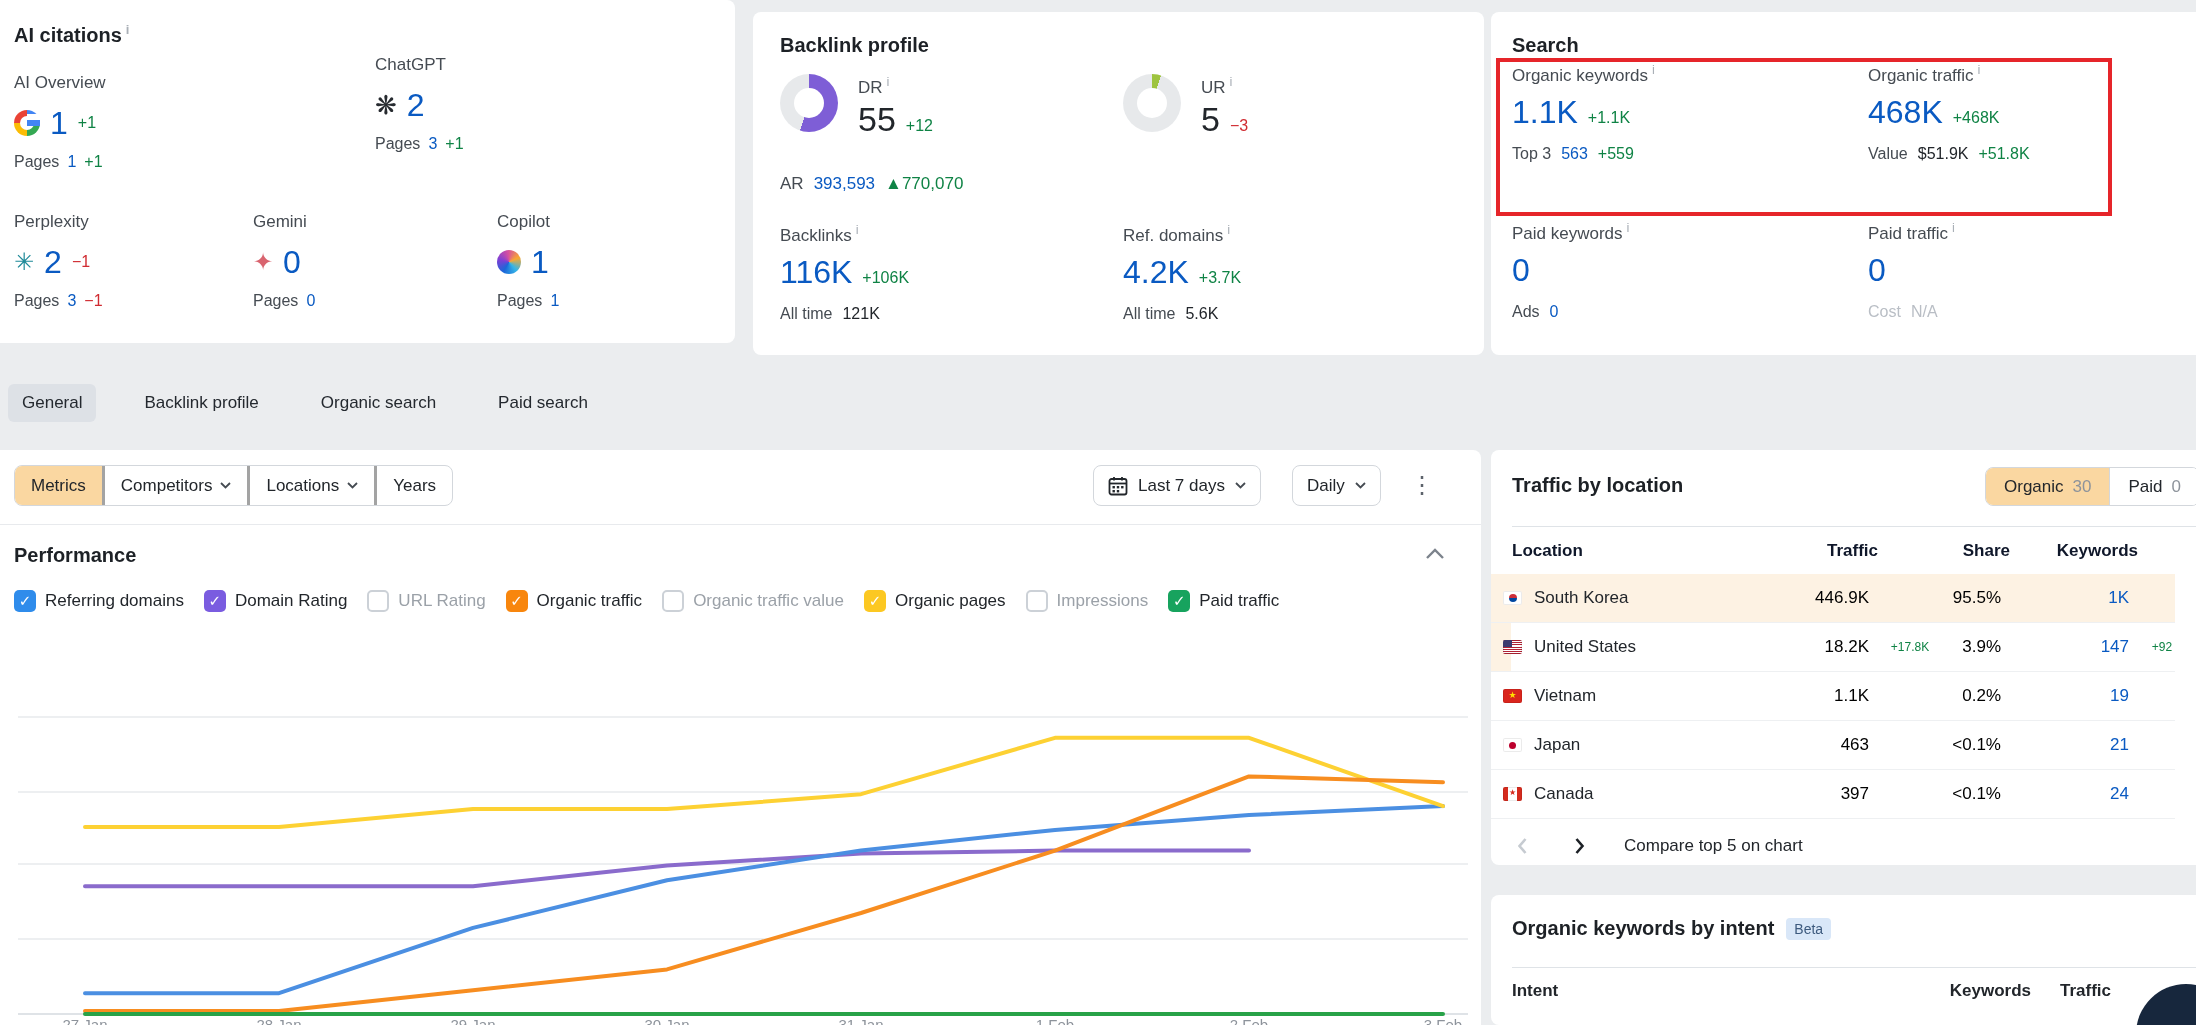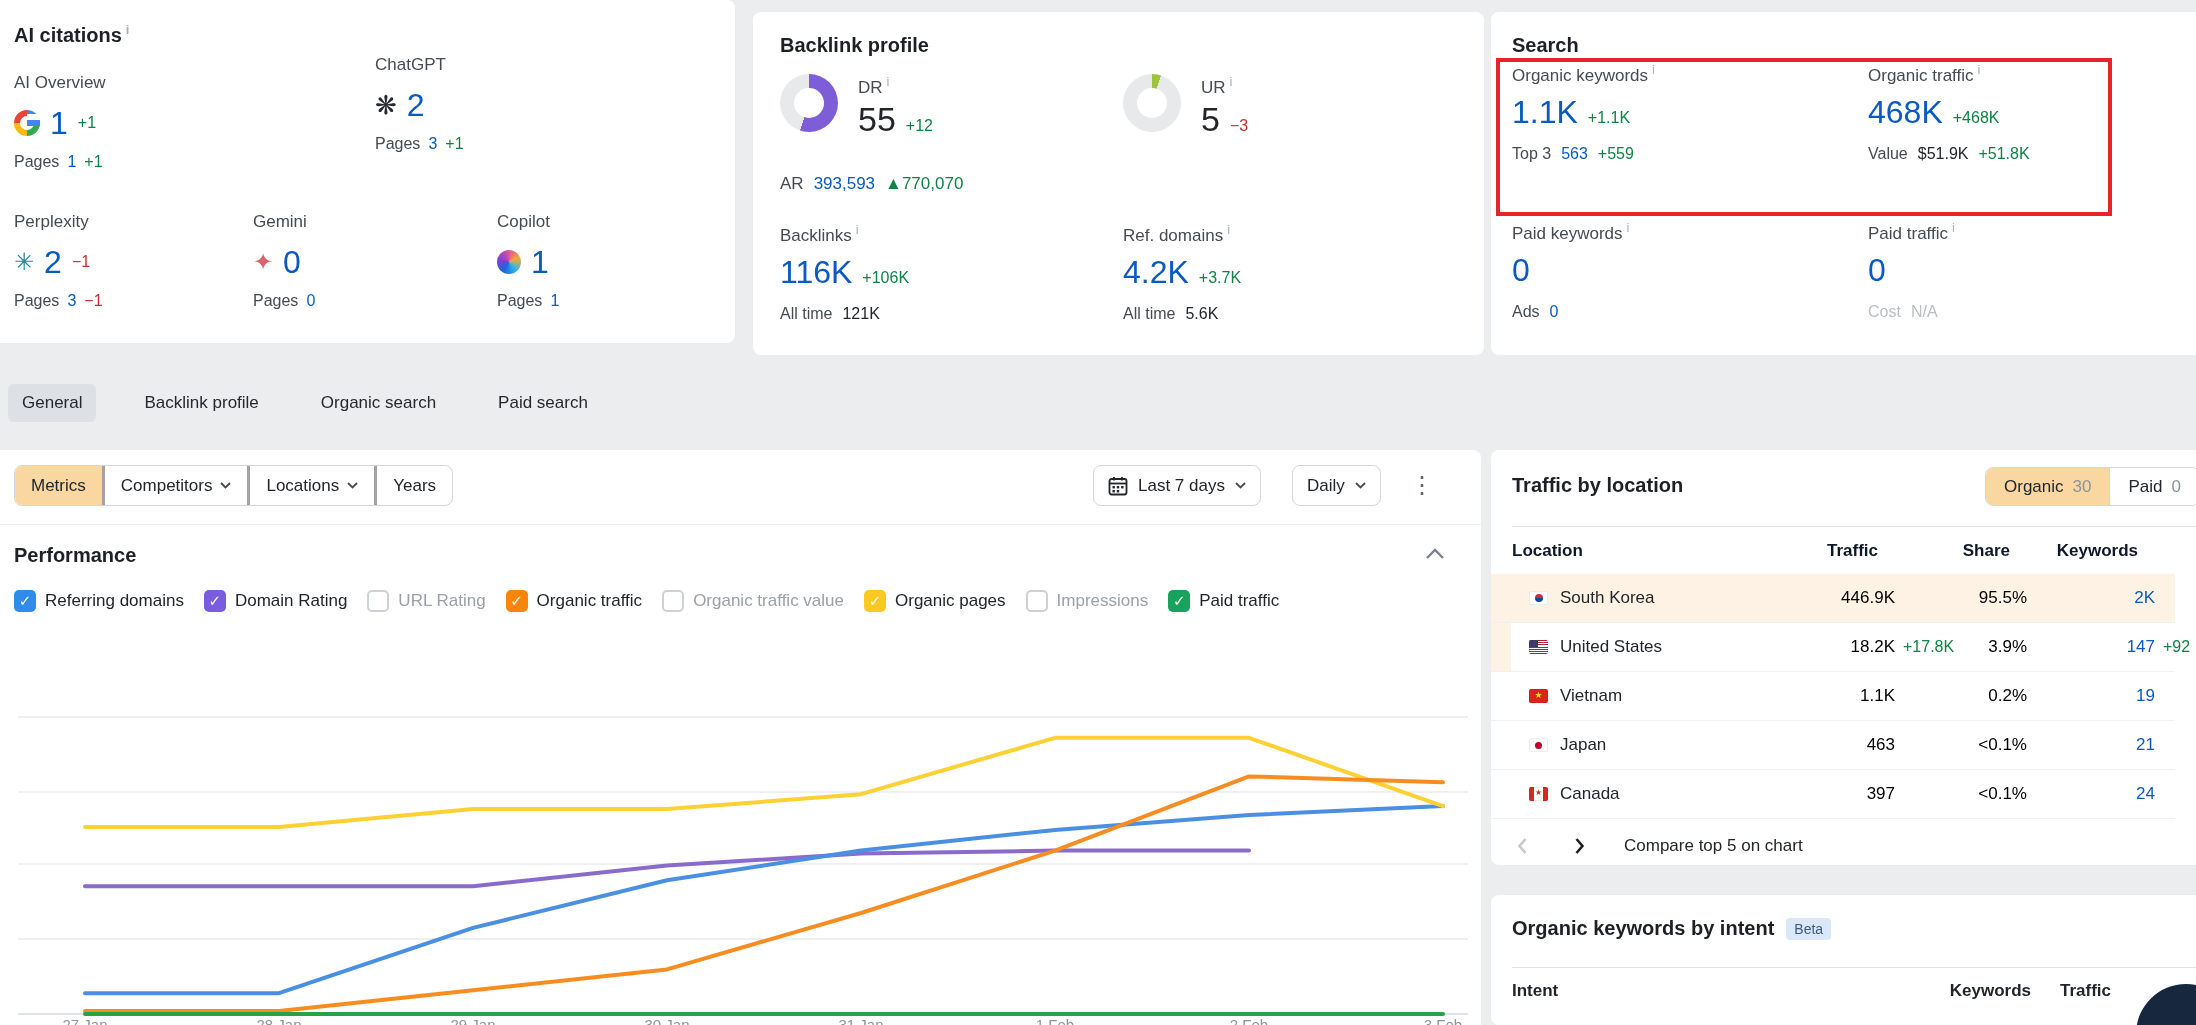--- a/index.html
+++ b/index.html
@@ -108,28 +108,28 @@
   .tg-seg { display:flex; align-items:center; gap:9px; padding:0 18px; font-size:17px; color:#22262b; background:#fff; cursor:pointer; }
   .tg-seg .cnt { color:#8d939b; }
   .tg-seg.active { background:#fad7a1; }
   .tg-seg + .tg-seg { border-left:1px solid #d3d7dc; }
   #loc-head-divider { position:absolute; left:21px; top:76px; width:684px; height:1px; background:#dfe3e7; }
   .loc-grid { display:grid; grid-template-columns:270px 96px 74px 58px 128px 58px; align-items:center; }
   #loc-header { position:absolute; left:21px; top:77px; width:684px; height:47px; font-size:17px; font-weight:700; color:#0f172a; }
   .col-r { text-align:right; }
   .col-l { text-align:left; padding-left:8px; }
   #loc-rows { position:absolute; left:0; top:124px; width:705px; }
-  .loc-row { position:relative; height:49px; border-bottom:1px solid #eef0f2; padding-left:38px; width:684px; margin-left:0; font-size:17px; cursor:pointer; }
+  .loc-row { position:relative; height:49px; border-bottom:1px solid #eef0f2; padding-left:12px; width:684px; margin-left:0; font-size:17px; cursor:pointer; }
   .loc-row .loc-grid { height:48px; }
   .loc-row.hl { background:#fdf2e3; }
   .loc-row.accent::before { content:""; position:absolute; left:0; top:0; width:20px; height:48px; background:#fdf2e3; }
   .cname { display:flex; align-items:center; gap:12px; color:#22262b; }
   .traffic-v, .share-v { color:#000000; }
   .kw-v { color:#0a5ac2; }
-  .chg-cell { font-size:16px; }
+  .chg-cell { font-size:12px;text-align:center; }
   .flag { width:19px; height:14px; border-radius:2px; position:relative; display:inline-block; box-shadow:0 0 0 1px rgba(0,0,0,.08) inset; overflow:hidden; flex:none; }
   .flag.kr { background:#fff; }
   .flag.kr::after { content:""; position:absolute; left:5.5px; top:3px; width:8px; height:8px; border-radius:50%; background:linear-gradient(180deg,#cd2e3a 50%,#0047a0 50%); }
   .flag.us { background:repeating-linear-gradient(180deg,#b22234 0 1.1px,#fff 1.1px 2.2px); }
   .flag.us::after { content:""; position:absolute; left:0; top:0; width:9px; height:7px; background:#3c3b6e; }
   .flag.vn { background:#da251d; }
   .flag.vn::after { content:"★"; position:absolute; left:0; top:-1px; width:19px; text-align:center; font-size:9px; color:#ffde00; line-height:14px; }
   .flag.jp { background:#fff; }
   .flag.jp::after { content:""; position:absolute; left:6px; top:3.5px; width:7px; height:7px; border-radius:50%; background:#bc002d; }
   .flag.ca { background:linear-gradient(90deg,#d52b1e 0 25%,#fff 25% 75%,#d52b1e 75%); }
@@ -480,21 +480,21 @@
     <div id="loc-rows">
       <div class="loc-row hl">
         <div class="loc-grid">
           <div class="cname">
               <span class="flag kr"></span>
               <span>South Korea</span>
             </div>
           <div class="col-r traffic-v">446.9K</div>
           <div class="col-l chg-cell pos"></div>
           <div class="col-r share-v">95.5%</div>
-          <div class="col-r kw-v">2K</div>
+          <div class="col-r kw-v">1K</div>
           <div class="col-l chg-cell pos"></div>
         </div>
       </div>
       <div class="loc-row accent">
         <div class="loc-grid">
           <div class="cname">
               <span class="flag us"></span>
               <span>United States</span>
             </div>
           <div class="col-r traffic-v">18.2K</div>

